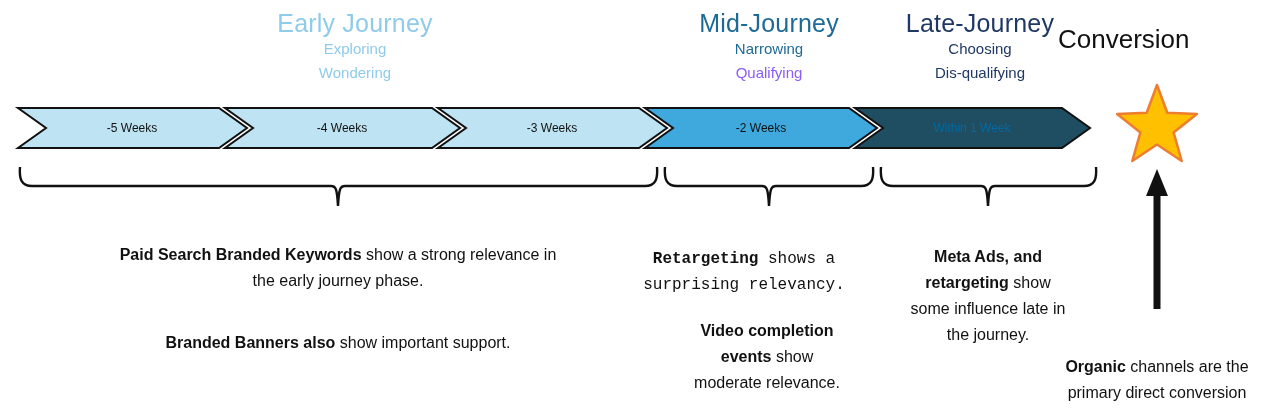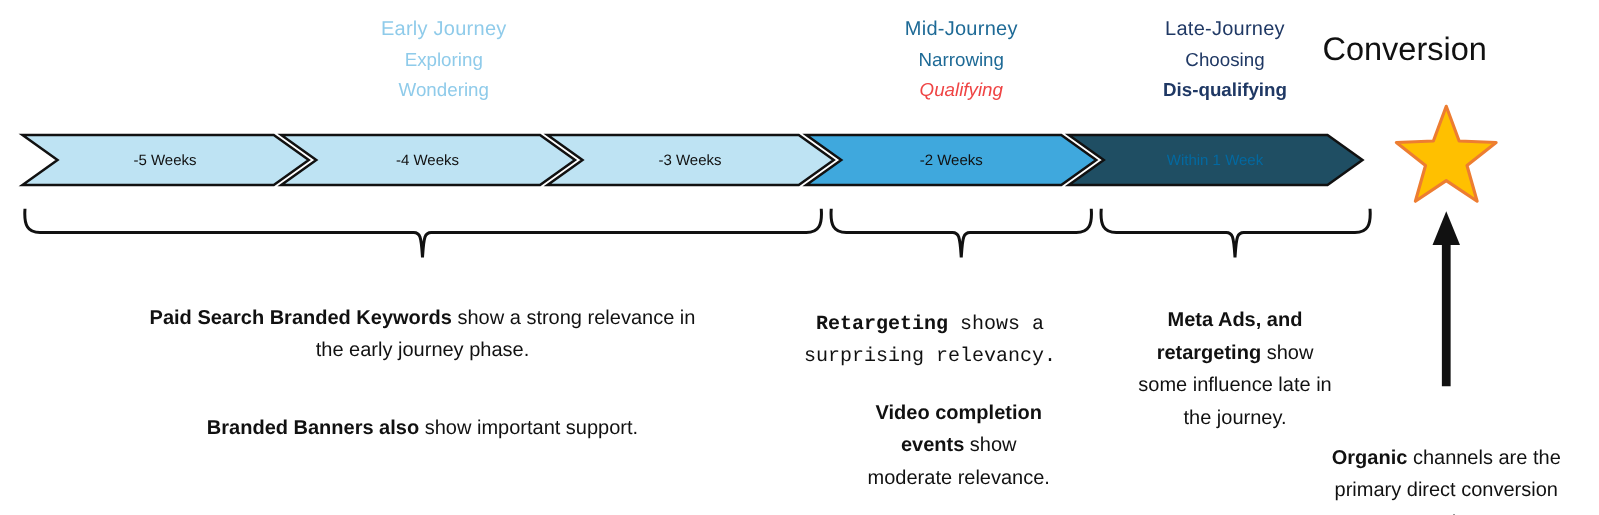--- a/index.html
+++ b/index.html
@@ -2,21 +2,21 @@
 <html><head>
 <meta charset="utf-8">
 <style>
   html,body{margin:0;padding:0;background:#fff;}
   #canvas{
     position:relative;width:1279px;height:412px;background:#fff;overflow:hidden;
     font-family:"Liberation Sans","DejaVu Sans",sans-serif;color:#111;
   }
   #shapes{position:absolute;left:0;top:0;width:1279px;height:412px;}
   .phase-header{position:absolute;top:10px;width:200px;text-align:center;}
-  .phase-title{font-size:16px;line-height:27px;font-weight:400;letter-spacing:.2px;}
+  .phase-title{font-size:25px;line-height:27px;font-weight:400;letter-spacing:.2px;}
   .phase-sub{font-size:15px;line-height:24px;}
   .conversion-header{position:absolute;top:24px;width:200px;text-align:left;font-size:26px;color:#111;}
   .chev-label{position:absolute;top:107px;width:160px;height:42px;line-height:42px;
     text-align:center;font-size:12px;}
   .note{position:absolute;text-align:center;font-size:16px;line-height:26px;
     white-space:pre-line;color:#111;}
   .note b{font-weight:bold;}
 </style>
 </head>
 <body>
@@ -43,27 +43,27 @@
 
   <div class="phase-header" style="left:255px;">
     <div class="phase-title" style="color: rgb(143, 203, 234);">Early Journey</div>
     <div class="phase-sub" style="color: rgb(143, 203, 234);">Exploring</div>
     <div class="phase-sub" style="color: rgb(143, 203, 234);">Wondering</div>
   </div>
 
   <div class="phase-header" style="left:669px;">
     <div class="phase-title" style="color: rgb(30, 106, 150);">Mid-Journey</div>
     <div class="phase-sub" style="color: rgb(30, 106, 150);">Narrowing</div>
-    <div class="phase-sub" style="color: #ef4444; font-style: italic;">Qualifying</div>
+    <div class="phase-sub" style="color: #8b5cf6;">Qualifying</div>
   </div>
 
   <div class="phase-header" style="left:880px;">
     <div class="phase-title" style="color: rgb(31, 56, 100);">Late-Journey</div>
     <div class="phase-sub" style="color: rgb(31, 56, 100);">Choosing</div>
-    <div class="phase-sub" style="color: rgb(31, 56, 100); font-weight: bold;">Dis-qualifying</div>
+    <div class="phase-sub" style="color: rgb(31, 56, 100);">Dis-qualifying</div>
   </div>
 
   <div class="conversion-header" style="left: 1058px; color: rgb(17, 17, 17);">Conversion</div>
 
   <div class="chev-label" style="left: 52px; color: rgb(17, 17, 17);">-5 Weeks</div>
   <div class="chev-label" style="left: 262px; color: rgb(17, 17, 17);">-4 Weeks</div>
   <div class="chev-label" style="left: 472px; color: rgb(17, 17, 17);">-3 Weeks</div>
   <div class="chev-label" style="left: 681px; color: rgb(17, 17, 17);">-2 Weeks</div>
   <div class="chev-label" style="left: 892px; color: #0369a1;">Within 1 Week</div>
 

